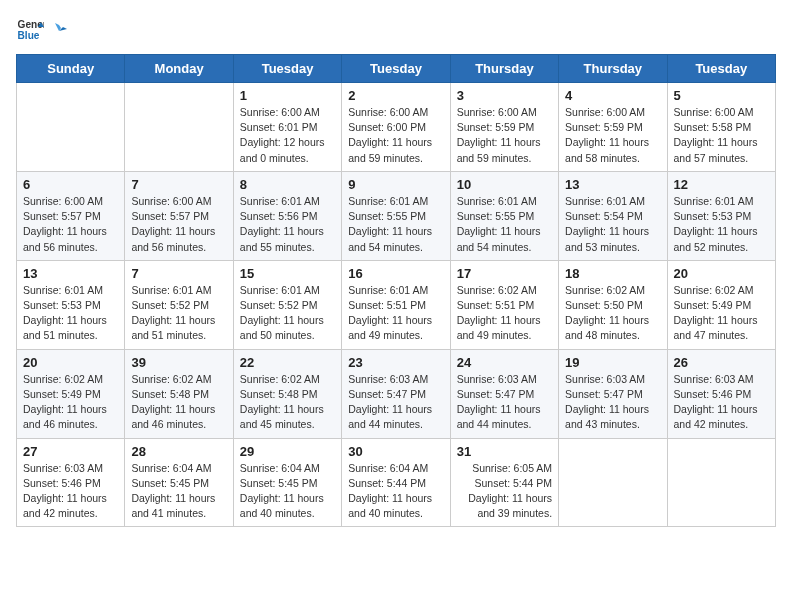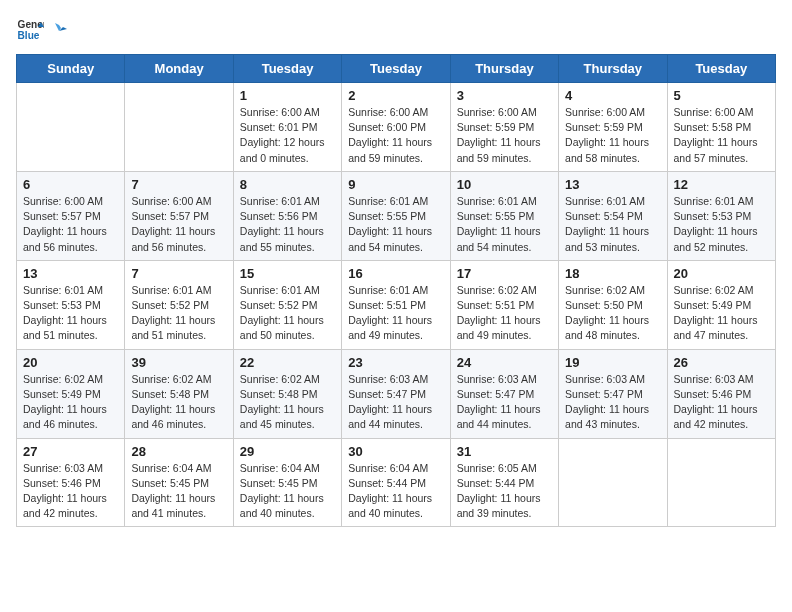--- a/index.html
+++ b/index.html
@@ -346,21 +346,21 @@
         </td>
         <td>
           <span class="day-number">30</span>
           <div class="day-info" style="white-space: pre-line;">Sunrise: 6:04 AM
 Sunset: 5:44 PM
 Daylight: 11 hours
 and 40 minutes.</div>
         </td>
         <td>
           <span class="day-number">31</span>
-          <div class="day-info" style="white-space: pre-line;">Sunrise: 6:05 AM
+          <div class="day-info" style="white-space: pre-line; text-align: right;">Sunrise: 6:05 AM
 Sunset: 5:44 PM
 Daylight: 11 hours
 and 39 minutes.</div>
         </td>
         <td class="empty-cell"></td>
         <td class="empty-cell"></td>
       </tr>
     </tbody>
 </table>
 

